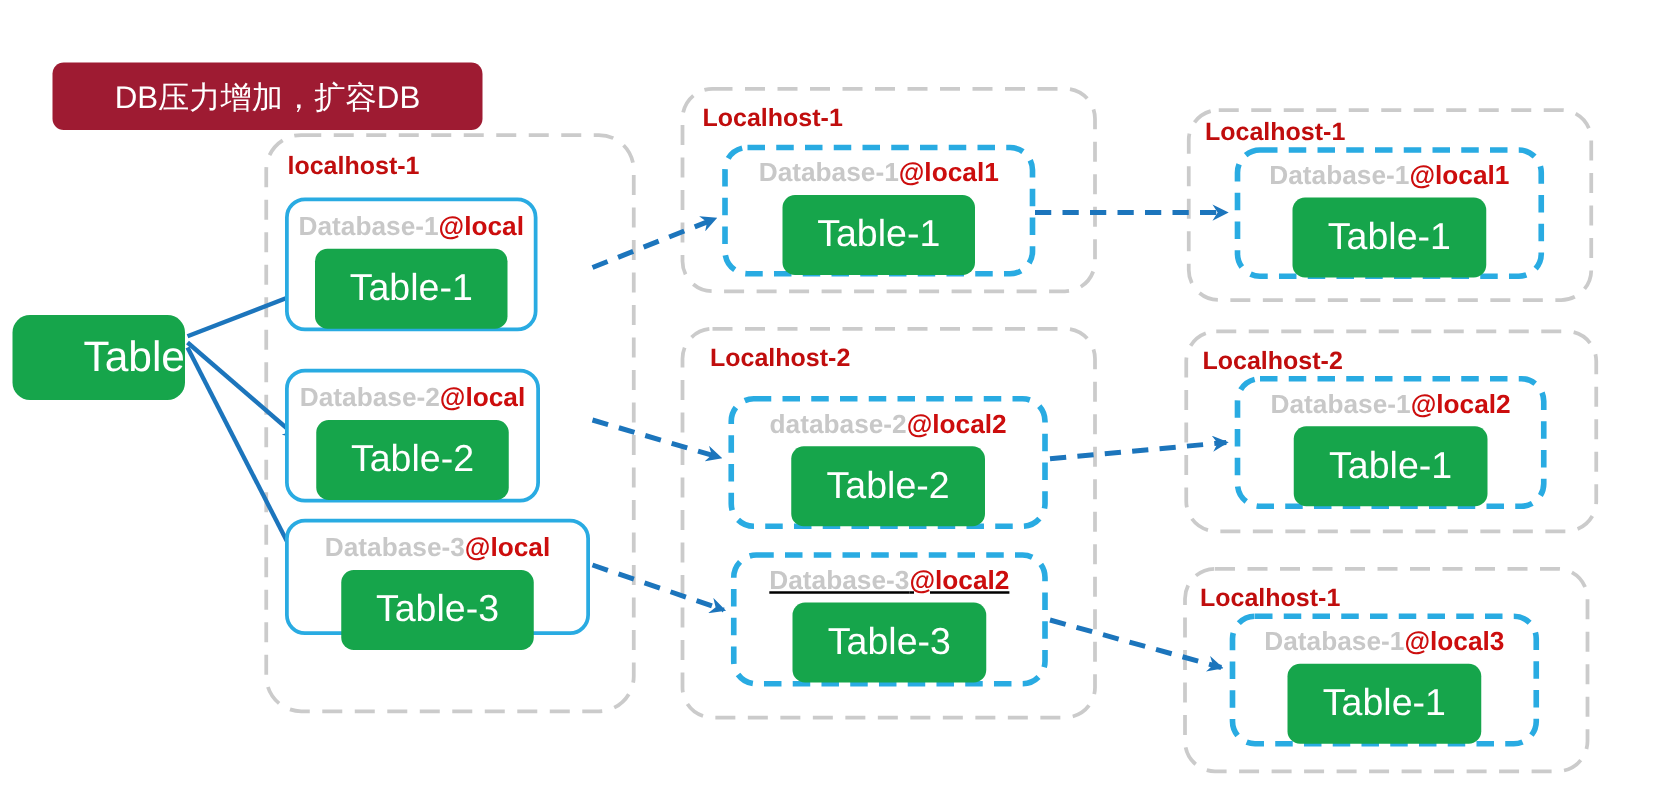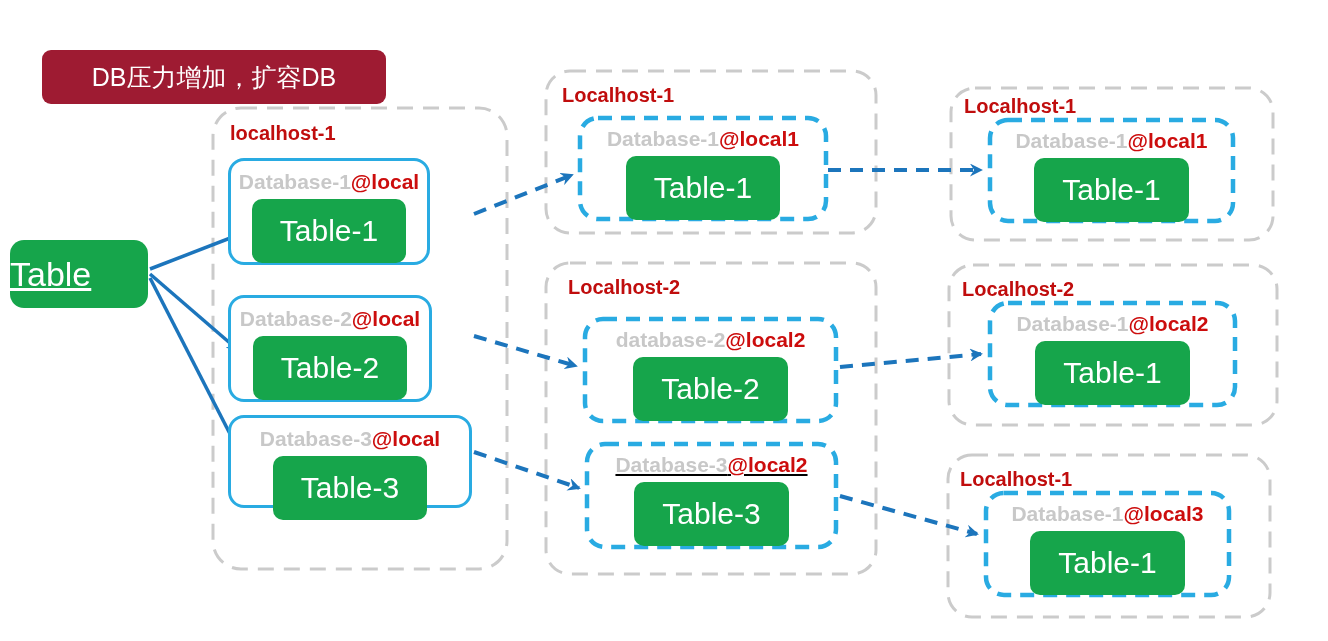--- a/index.html
+++ b/index.html
@@ -8,24 +8,24 @@
     font-family:"Liberation Sans", sans-serif; overflow:hidden;
   }
   .layer { position:absolute; left:0; top:0; z-index:0; pointer-events:none; }
   .banner {
     position:absolute; left:42px; top:14px; width:344px; height:54px;
     background:var(--banner-bg,#9e1b32); color:#ffffff; border-radius:9px;
     display:flex; align-items:center; justify-content:center;
     font-size:25px; z-index:2;margin-top:36px;
   }
   .source-pill {
-    position:absolute; left:10px; top:240px; width:138px; height:68px;
+    position:absolute; left:10px; top:252px; width:138px; height:68px;
     background:var(--green,#16a54b); color:#fff; border-radius:14px;
-    display:flex; align-items:center; justify-content:flex-start;
-    font-size:34px; z-index:2;text-decoration:underline;
+    display:flex; align-items:center; justify-content:flex-end;
+    font-size:34px; z-index:2;
   }
   .host-label {
     position:absolute; font-size:20px; font-weight:bold;
     color:var(--label-red,#c00d0d); z-index:2; white-space:nowrap;
   }
   .dbbox {
     position:absolute; box-sizing:border-box; text-align:center;
     border-radius:16px; z-index:1; background:transparent;
   }
   .dbbox.solid { border:3px solid var(--box-blue,#29abe2); background:#fff; }

